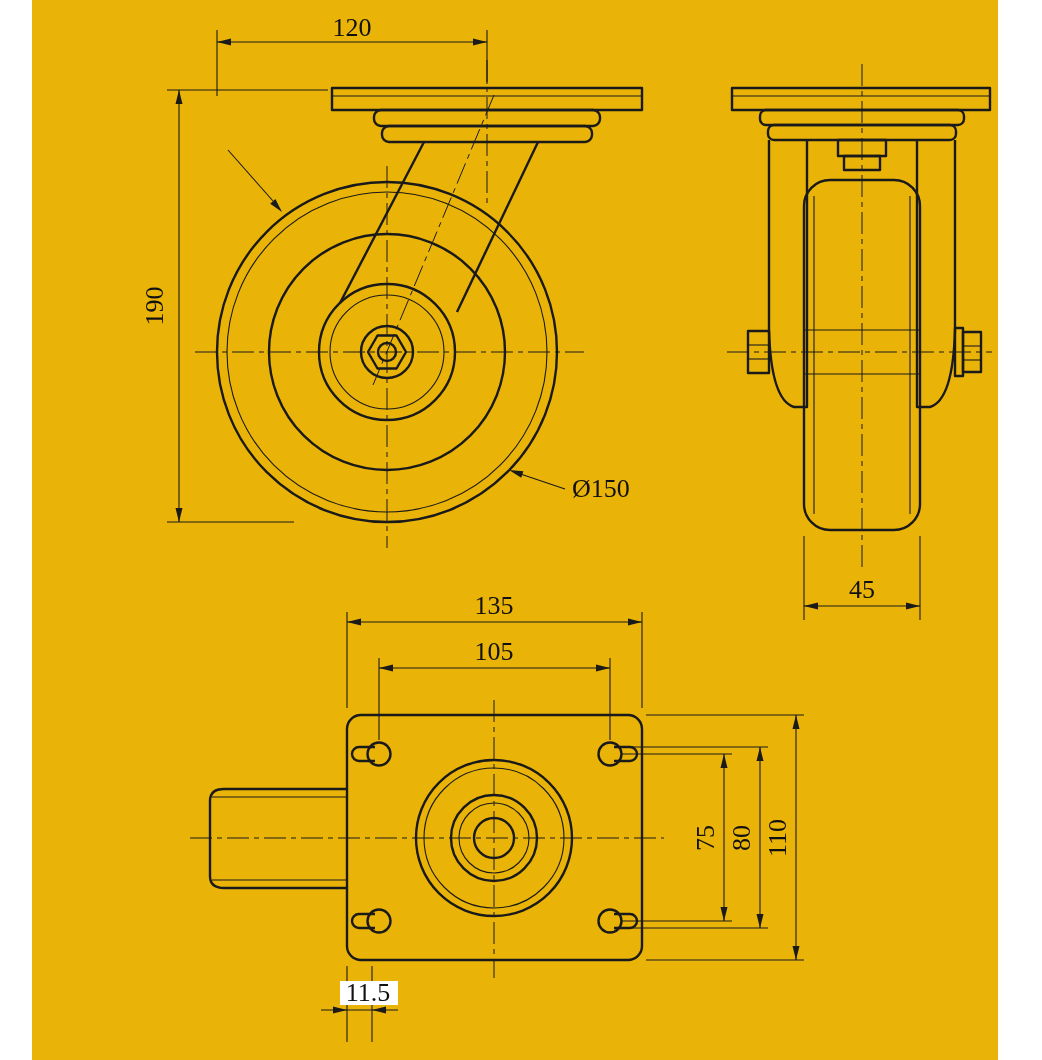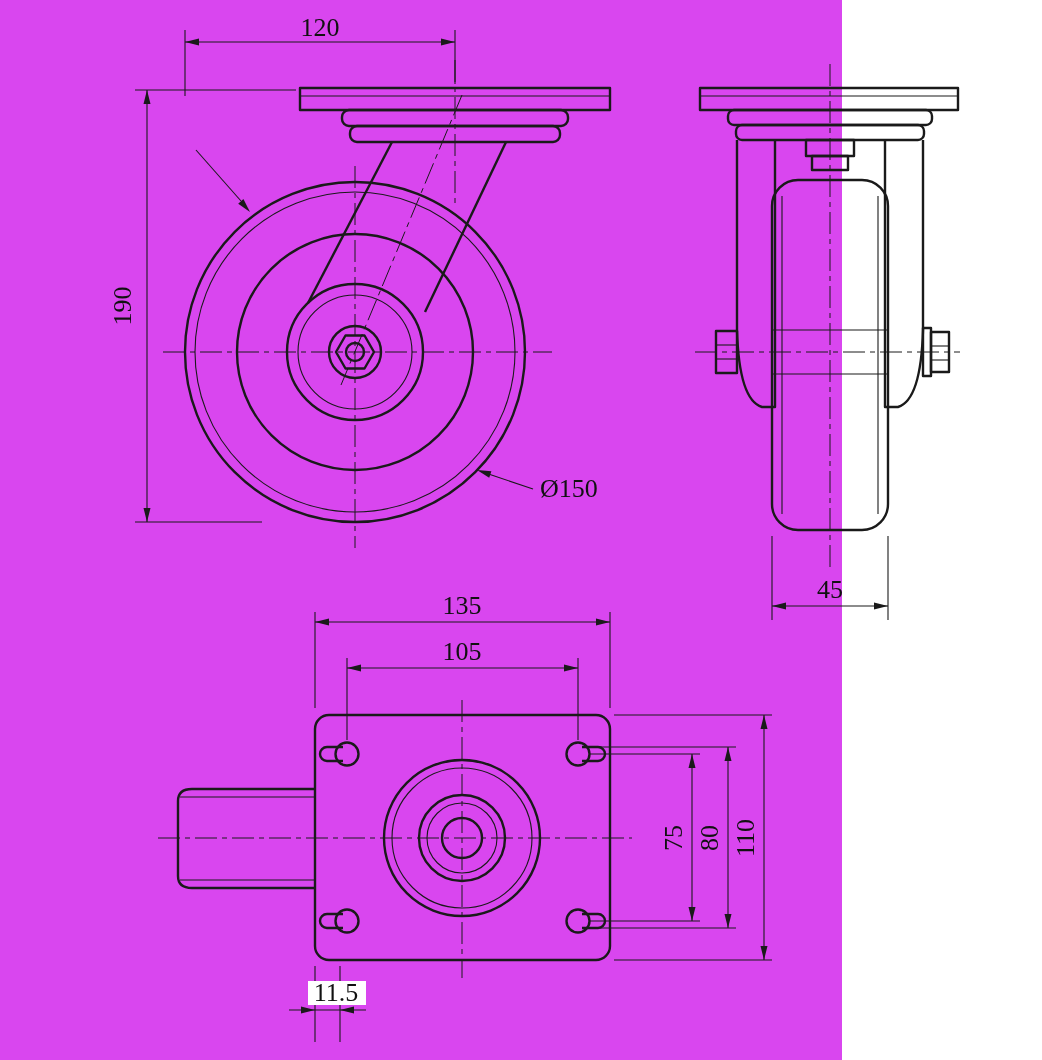--- a/index.html
+++ b/index.html
@@ -1,16 +1,16 @@
 <!DOCTYPE html>
 <html><head>
 <meta charset="utf-8">
 <style>
   html,body{margin:0;padding:0;background:#ffffff;}
-  .stage{width:842px;height:1060px;background:#d946ef;position:relative;}
+  .stage{width:966px;height:1060px;background:#eab308;position:relative;margin-left:32px;}
   .o  {fill:none;stroke:#1a1a1a;stroke-width:2.4;stroke-linejoin:round;stroke-linecap:butt;}
   .t  {fill:none;stroke:#1a1a1a;stroke-width:1.1;}
   .cl {fill:none;stroke:#1a1a1a;stroke-width:1;stroke-dasharray:22 5 5 5;}
   .d  {fill:none;stroke:#1a1a1a;stroke-width:1.1;}
   .ah {fill:#1a1a1a;stroke:none;}
   .bg {fill:#ffffff;stroke:none;}
   .dt {font-family:"Liberation Serif","DejaVu Serif",serif;font-size:26px;fill:#111111;}
 </style>
 </head>
 <body>

